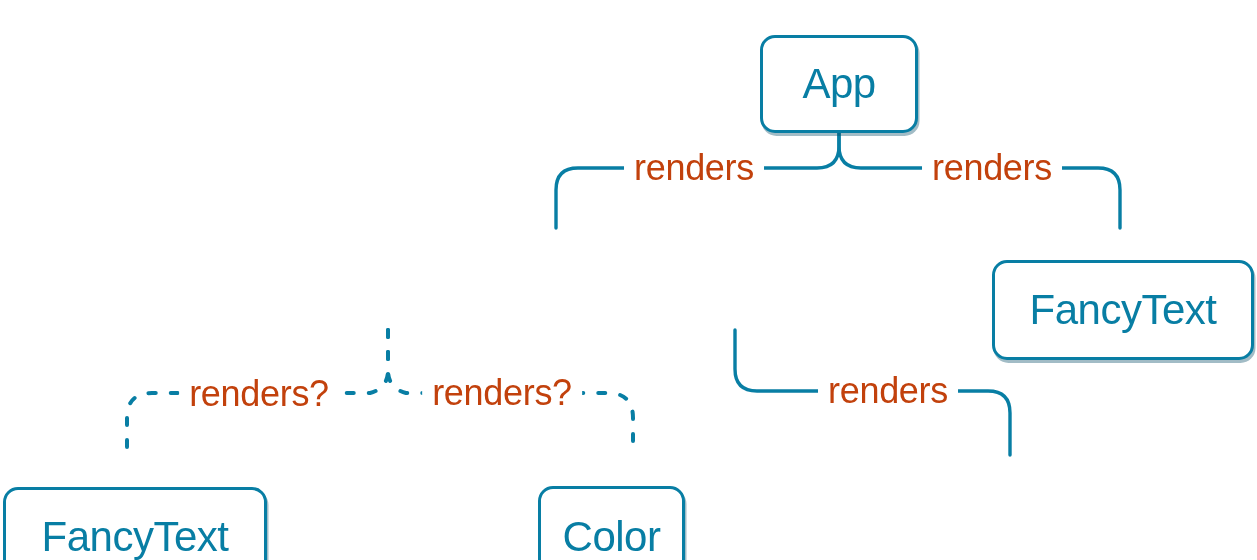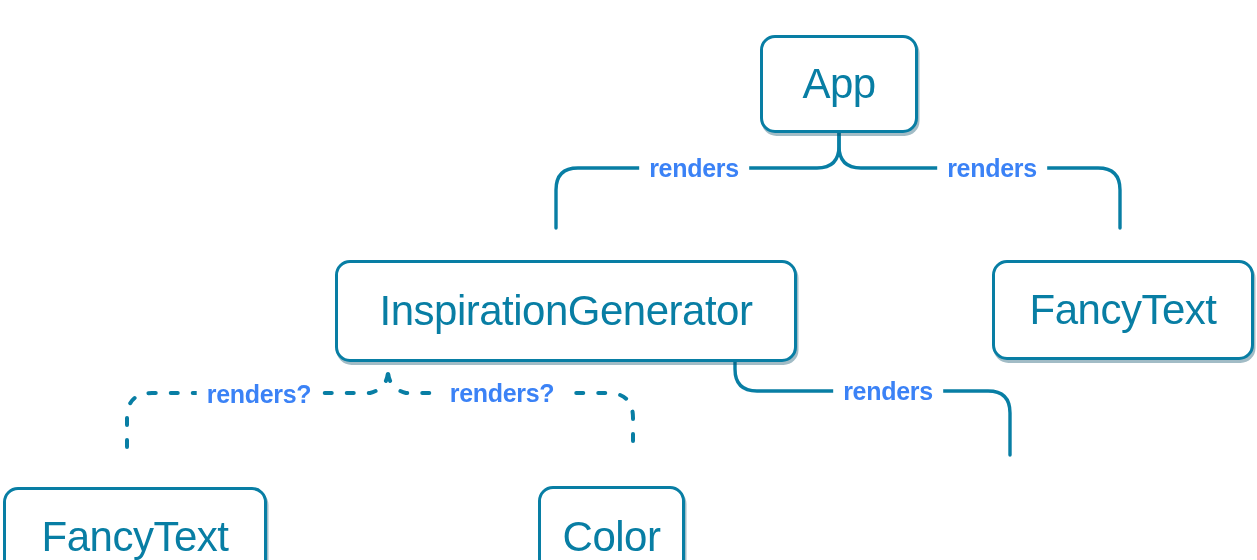--- a/index.html
+++ b/index.html
@@ -53,23 +53,23 @@
   .node-fancy-text-top        { left: 992px; top: 228px; width: 262px; height: 100px; }
   .node-fancy-text-bottom     { left: 3px;   top: 455px; width: 264px; height: 100px; }
   .node-color                 { left: 538px; top: 454px; width: 147px; height: 101px; }
   .node-copyright             { left: 880px; top: 455px; width: 267px; height: 98px;  }
 
   .edge-label {
     position: absolute;
     transform: translate(-50%, -50%);
     background: #ffffff;
     padding: 2px 10px;
-    color: #3b82f6;
-    font-size: 25px;
-    font-weight: 700;
+    color: #c2410c;
+    font-size: 36px;
+    font-weight: 400;
     letter-spacing: -0.3px;
     white-space: nowrap;
   }
   .edge-label-1 { left: 694px;  top: 168px; }
   .edge-label-2 { left: 992px;  top: 168px; }
   .edge-label-3 { left: 259px;  top: 394px; }
   .edge-label-4 { left: 502px;  top: 393px; }
   .edge-label-5 { left: 888px;  top: 391px; }
 </style>
 </head>
@@ -82,23 +82,20 @@
     <path class="solid" d="M 839 101 L 839 146 Q 839 168 861 168 L 1098 168 Q 1120 168 1120 190 L 1120 228"></path>
     <path class="solid" d="M 735 330 L 735 369 Q 735 391 757 391 L 988 391 Q 1010 391 1010 413 L 1010 455"></path>
     <path class="dashed" d="M 388 330 L 388 370 C 388 382 382 390 370 393 L 152 393 Q 127 393 127 418 L 127 455"></path>
     <path class="dashed" d="M 388 330 L 388 370 C 388 382 394 390 406 393 L 608 393 Q 633 393 633 418 L 633 453"></path>
   </svg>
 
   <div class="node node-app">
     <span>App</span>
   </div>
 
-  <div class="node node-inspiration-generator">
-    <span>InspirationGenerator</span>
-  </div>
 
   <div class="node node-fancy-text-top">
     <span>FancyText</span>
   </div>
 
   <div class="node node-fancy-text-bottom">
     <span>FancyText</span>
   </div>
 
   <div class="node node-color">

